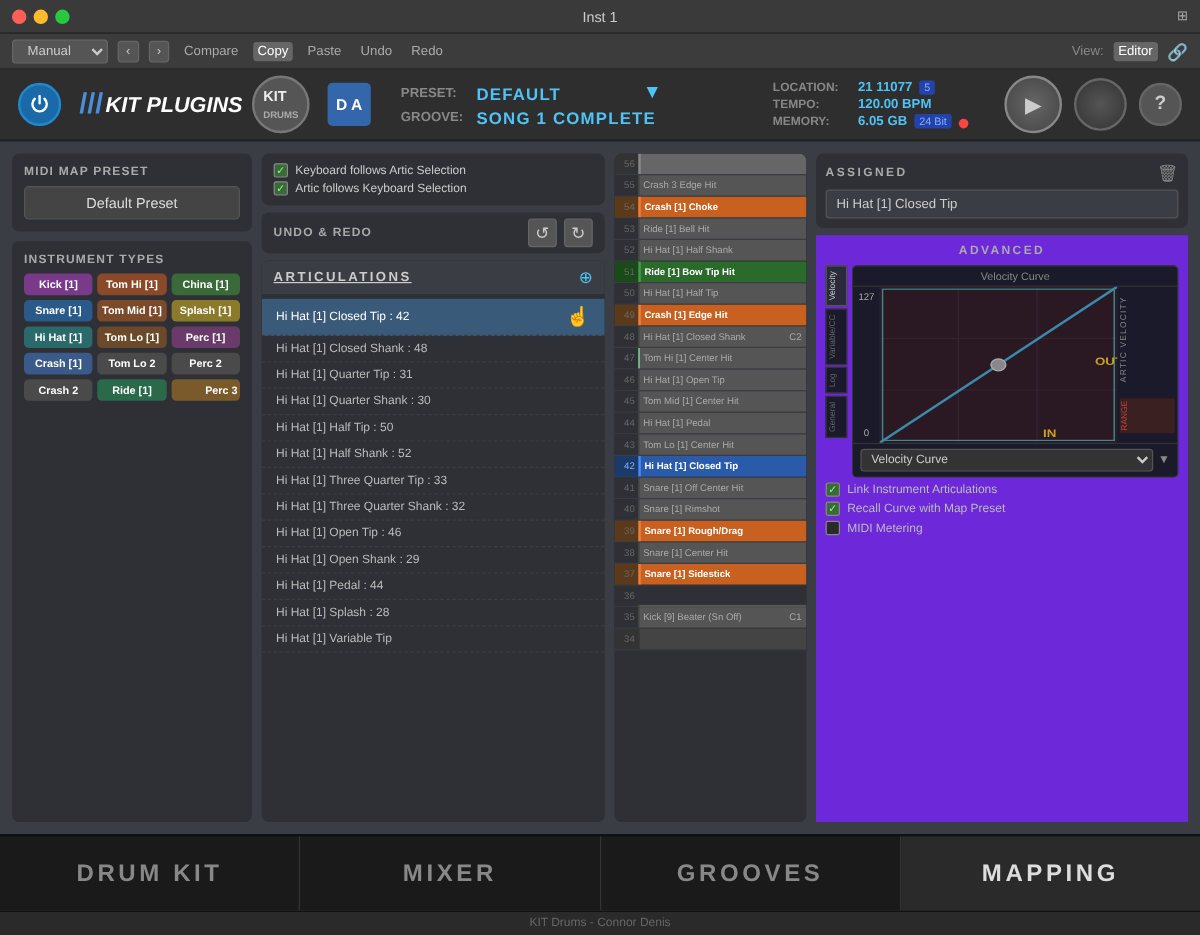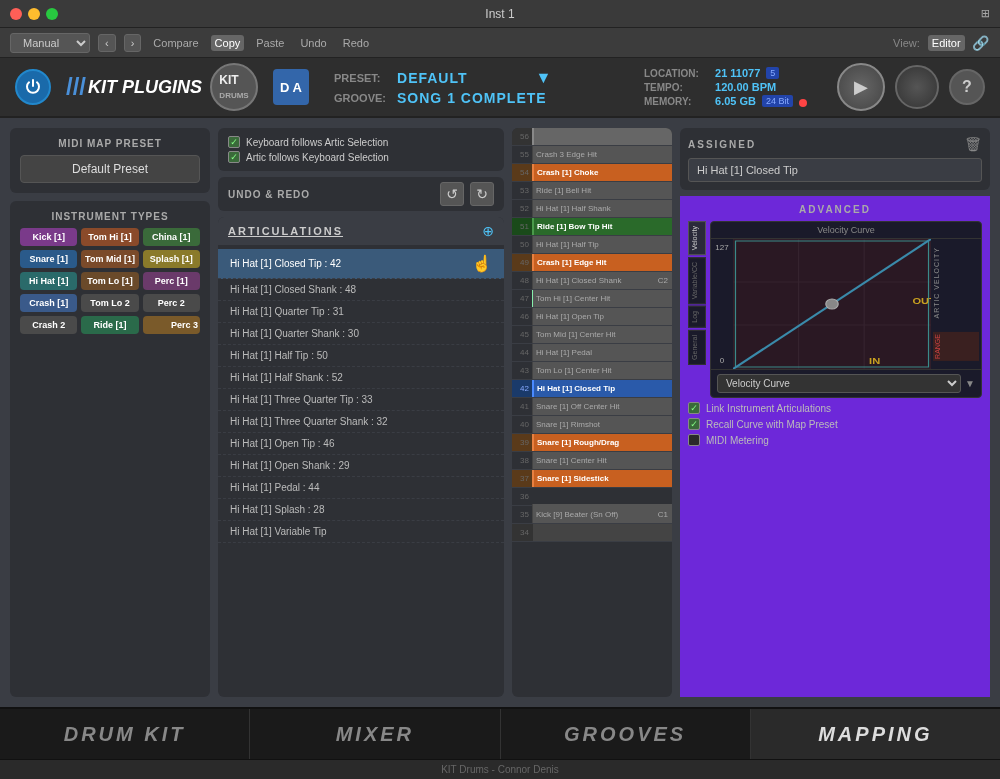--- a/index.html
+++ b/index.html
@@ -272,21 +272,21 @@
 
     .midi-map-section {
       background: #2e3035;
       border-radius: 6px;
       padding: 10px;
     }
     .section-title {
       color: #aaa;
       font-size: 10px;
       font-weight: bold;
-      text-align: center;
+      text-align: left;
       letter-spacing: 1px;
       margin-bottom: 6px;
     }
     .preset-button {
       background: #444;
       border: 1px solid #555;
       border-radius: 4px;
       color: #ddd;
       font-size: 12px;
       padding: 6px 10px;
@@ -560,25 +560,24 @@
       width: 12px; height: 12px;
       border: 1px solid #888;
       border-radius: 2px;
       display: flex; align-items: center; justify-content: center;
     }
     .adv-cb-box.checked { background: #3a6a3a; }
     .adv-cb-box.unchecked { background: #2a2a2a; }
 
     
     .bottom-tabs {
-      height: 52px;
+      height: 64px;
       display: flex;
       background: #1a1a1a;
       border-top: 2px solid #111;
-      font-style: italic;
     }
     .bottom-tab {
       flex: 1;
       display: flex;
       align-items: center;
       justify-content: center;
       color: #888;
       font-size: 20px;
       font-weight: bold;
       letter-spacing: 3px;

